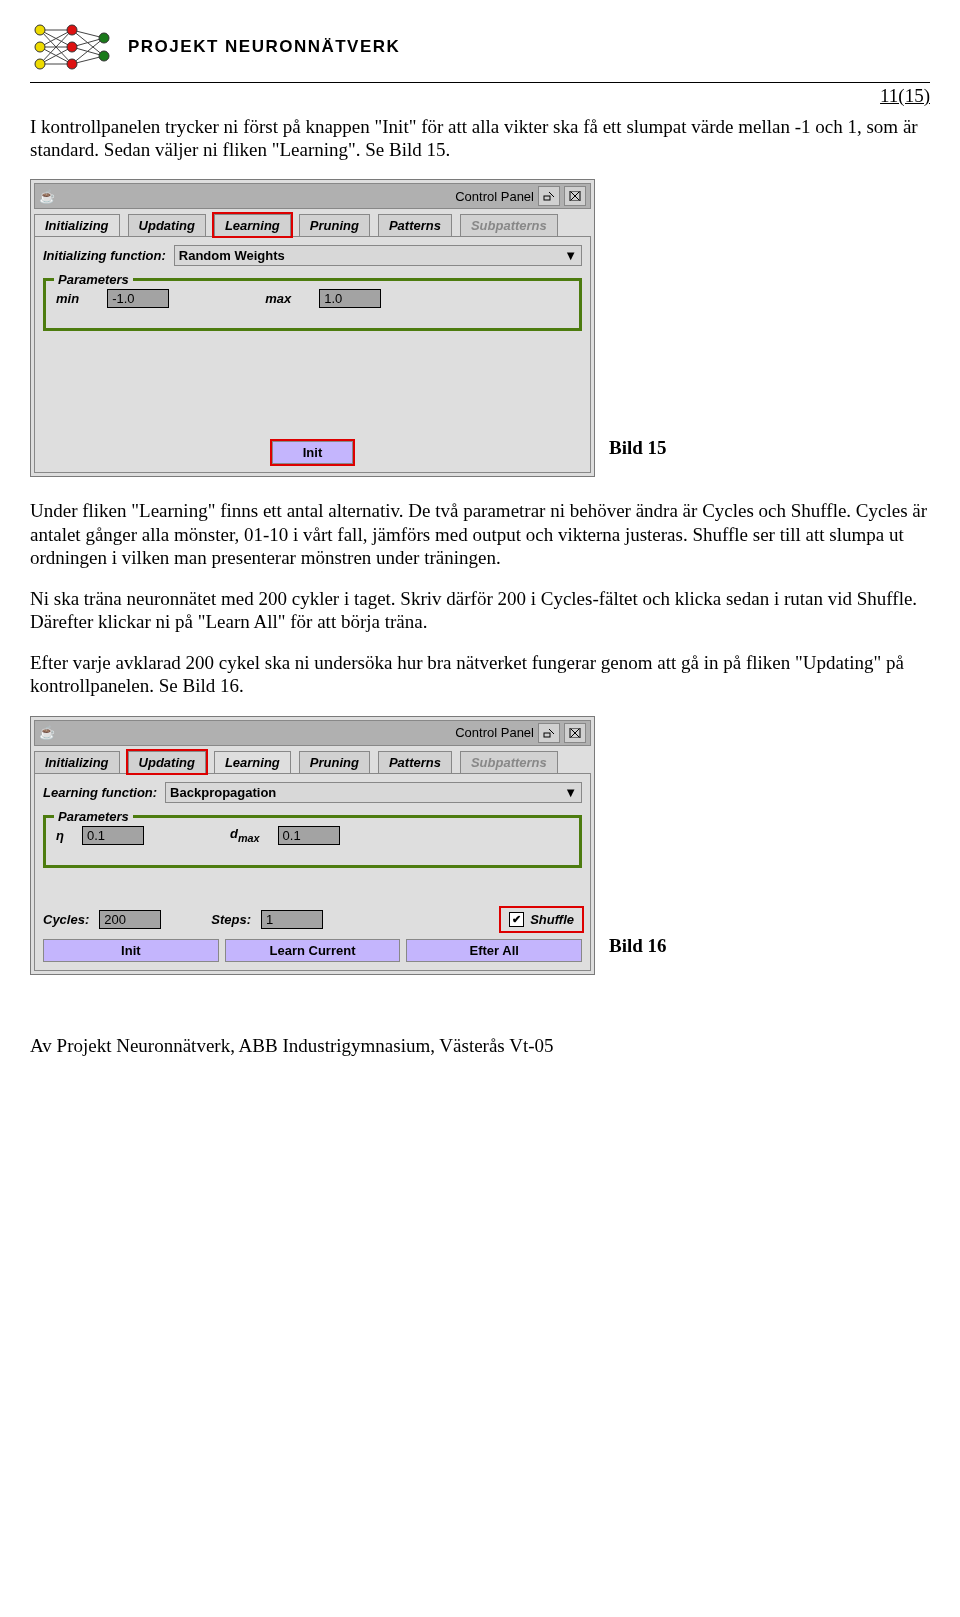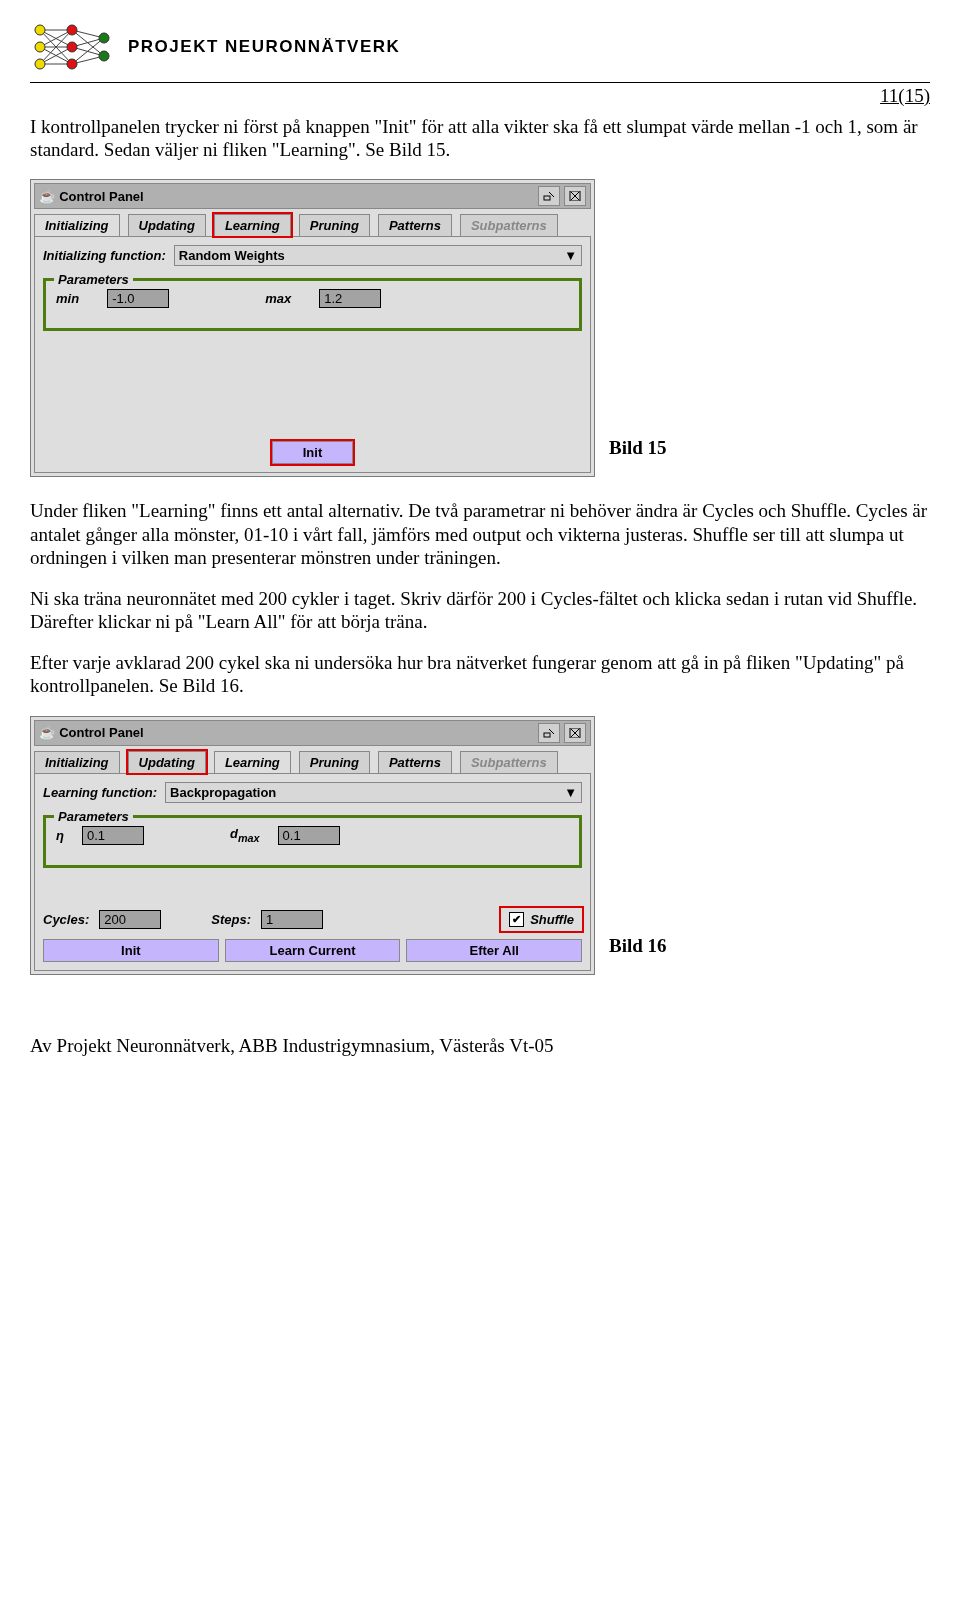--- a/index.html
+++ b/index.html
@@ -47,21 +47,21 @@
     font-size: 13px;
     color: #000;
   }
   .cp-titlebar {
     background: #b0b0b0;
     display: flex;
     align-items: center;
     padding: 2px 4px;
     border: 1px solid #888;
   }
-  .cp-title { font-weight: bold; flex: 1; }
+  .cp-title { font-weight: normal; flex: 1; text-align: right; }
   .cp-iconbtn {
     width: 20px; height: 18px;
     border: 1px solid #888;
     background: #d0d0d0;
     margin-left: 4px;
     display: flex; align-items: center; justify-content: center;
   }
   .tabs {
     display: flex;
     margin-top: 5px;
@@ -208,21 +208,21 @@
           <span>▼</span>
         </div>
       </div>
       <div class="fieldset">
         <span class="legend">Parameters</span>
         <div class="row" style="gap:28px;">
           <span class="lbl">min</span>
           <span class="txtinput">-1.0</span>
           <span style="width:40px"></span>
           <span class="lbl">max</span>
-          <span class="txtinput">1.2</span>
+          <span class="txtinput">1.0</span>
         </div>
       </div>
       <div style="height:110px;"></div>
       <div style="text-align:center;">
         <span class="btn redbox" style="display:inline-block;">Init</span>
       </div>
     </div>
   </div>
   <div class="caption">Bild 15</div>
 </div>

